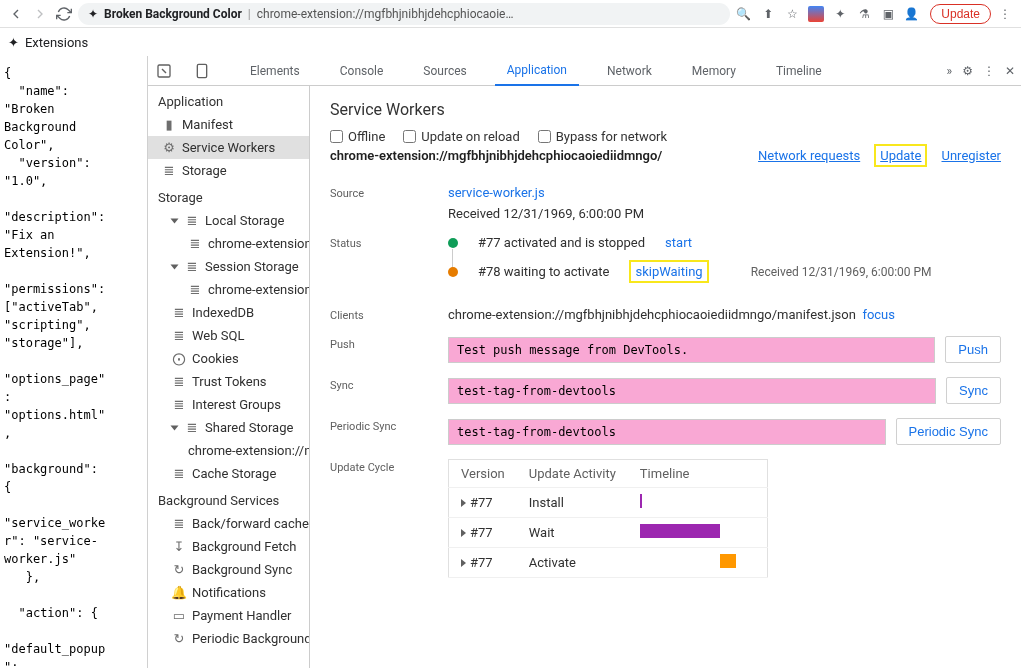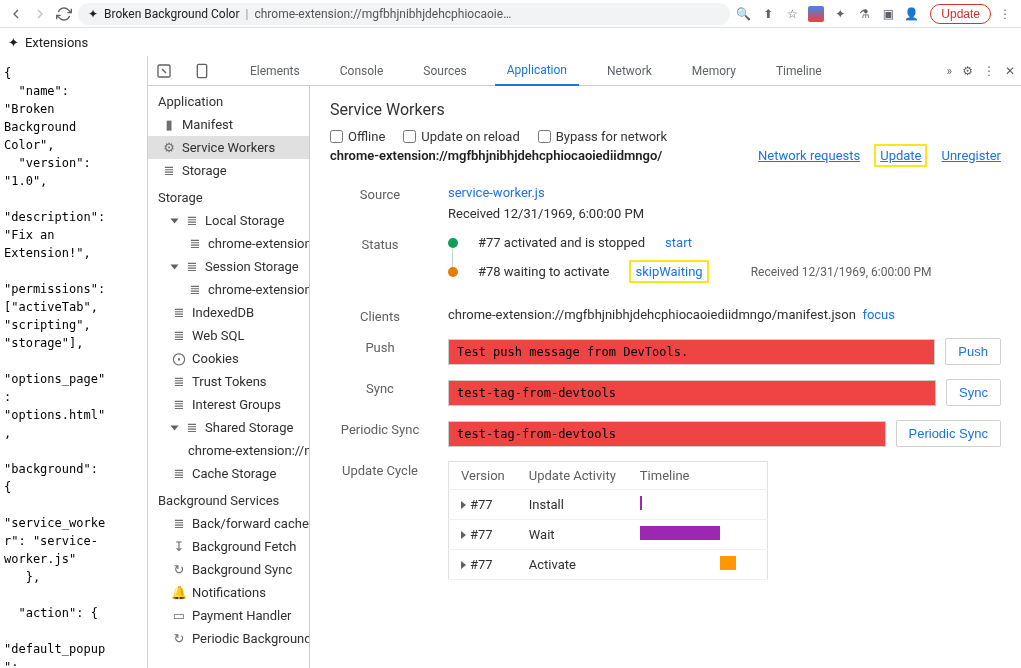--- a/index.html
+++ b/index.html
@@ -2,21 +2,21 @@
 <html><head>
 <meta charset="utf-8">
 <style>
 * { box-sizing: border-box; margin: 0; padding: 0; }
 body { font-family: -apple-system, BlinkMacSystemFont, "Segoe UI", Roboto, Arial, sans-serif; font-size: 12px; color: #333; background: #fff; overflow: hidden; }
 .window { width: 1021px; height: 668px; display: flex; flex-direction: column; }
 .chrome-bar { height: 28px; display: flex; align-items: center; padding: 0 6px; gap: 4px; border-bottom: 1px solid #e0e0e0; }
 .cb-icon { width: 20px; height: 20px; display: flex; align-items: center; justify-content: center; color: #5f6368; cursor: pointer; }
 .cb-icon svg { width: 16px; height: 16px; }
 .addr-box { flex: 1; display: flex; align-items: center; gap: 6px; background: #f1f3f4; border-radius: 14px; height: 22px; padding: 0 10px; font-size: 12px; color: #202124; overflow: hidden; }
-.addr-title { white-space: nowrap; }
+.addr-title { white-space: nowrap; font-weight: bold; }
 .addr-sep { color: #999; }
 .addr-url { color: #555; white-space: nowrap; overflow: hidden; text-overflow: ellipsis; }
 .update-btn { border: 1px solid #d93025; color: #d93025; border-radius: 12px; padding: 2px 10px; font-size: 12px; margin-left: 4px; background: #fff; }
 .ext-row { height: 28px; display: flex; align-items: center; padding: 0 8px; gap: 6px; font-size: 13px; color: #202124; }
 .body-row { flex: 1; display: flex; min-height: 0; }
 .code-pane { width: 148px; border-right: 1px solid #d0d0d0; padding: 8px 4px; font-family: Menlo, Consolas, monospace; font-size: 12px; line-height: 1.5; white-space: pre-wrap; word-break: break-all; color: #000; overflow: hidden; }
 .devtools { flex: 1; display: flex; flex-direction: column; min-width: 0; }
 .dt-tabs { height: 30px; display: flex; align-items: center; border-bottom: 1px solid #ccc; padding: 0 6px; gap: 16px; }
 .dt-tab { padding: 0 12px; height: 30px; display: flex; align-items: center; font-size: 12px; color: #5f6368; cursor: pointer; }
 .dt-tab.active { color: #1a73e8; border-bottom: 2px solid #1a73e8; }
@@ -35,30 +35,30 @@
 .sw-title { font-size: 16px; margin-bottom: 10px; }
 .chk-row { display: flex; align-items: center; gap: 18px; font-size: 13px; }
 .chk { display: flex; align-items: center; gap: 5px; }
 .chk input { width: 13px; height: 13px; }
 .origin-row { display: flex; align-items: center; margin-bottom: 18px; }
 .origin-txt { font-size: 13px; font-weight: 600; color: #202020; flex: 1; }
 .lnk { color: #1a73e8; text-decoration: underline; font-size: 13px; cursor: pointer; }
 .lnk-gap { margin-left: 14px; }
 .hl { border: 2px solid #f8e71c; padding: 2px 4px; }
 .grid { display: grid; grid-template-columns: 118px 1fr; row-gap: 14px; align-items: flex-start; }
-.lbl { text-align: center; padding-right: 18px; color: #606060; font-size: 13px; padding-top: 2px; }
+.lbl { text-align: left; padding-right: 18px; color: #606060; font-size: 11px; padding-top: 2px; }
 .val { font-size: 13px; color: #303030; }
 .status-line { display: flex; align-items: center; gap: 20px; margin-bottom: 10px; position: relative; }
 .dot { width: 10px; height: 10px; border-radius: 50%; display: inline-block; }
 .dot.green { background: #0f9d58; }
 .dot.orange { background: #e67c00; }
 .vline { position: absolute; left: 4px; top: 14px; width: 1px; height: 20px; background: #ccc; }
 .recvd { color: #606060; font-size: 12px; margin-left: 22px; }
 .io-row { display: flex; gap: 10px; align-items: center; }
-.io-row input { flex: 1; font-family: Menlo, Consolas, monospace; font-size: 12px; padding: 5px 8px; border: 1px solid #ccc; background: #ef4444; }
+.io-row input { flex: 1; font-family: Menlo, Consolas, monospace; font-size: 12px; padding: 5px 8px; border: 1px solid #ccc; background: #f9a8d4; }
 .act-btn { border: 1px solid #d0d0d0; background: #fff; color: #1a73e8; padding: 5px 12px; font-size: 13px; cursor: pointer; border-radius: 2px; white-space: nowrap; }
 .cycle-table { border: 1px solid #e0e0e0; border-collapse: collapse; font-size: 13px; }
 .cycle-table th, .cycle-table td { padding: 6px 12px; text-align: left; font-weight: 400; color: #606060; border-bottom: 1px solid #f0f0f0; }
 .cycle-table td { color: #303030; }
 .tl-cell { width: 140px; }
 .bar-i { display:inline-block; width: 2px; height: 14px; background: #9c27b0; }
 .bar-w { display:inline-block; width: 80px; height: 14px; background: #9c27b0; }
 .bar-a { display:inline-block; width: 16px; height: 14px; background: #ff9800; margin-left: 80px; }
 .row-tri { display:inline-block; border-top:4px solid transparent; border-bottom:4px solid transparent; border-left:5px solid #606060; margin-right:4px; }
 .color-box { width:16px; height:16px; display:inline-block; }

